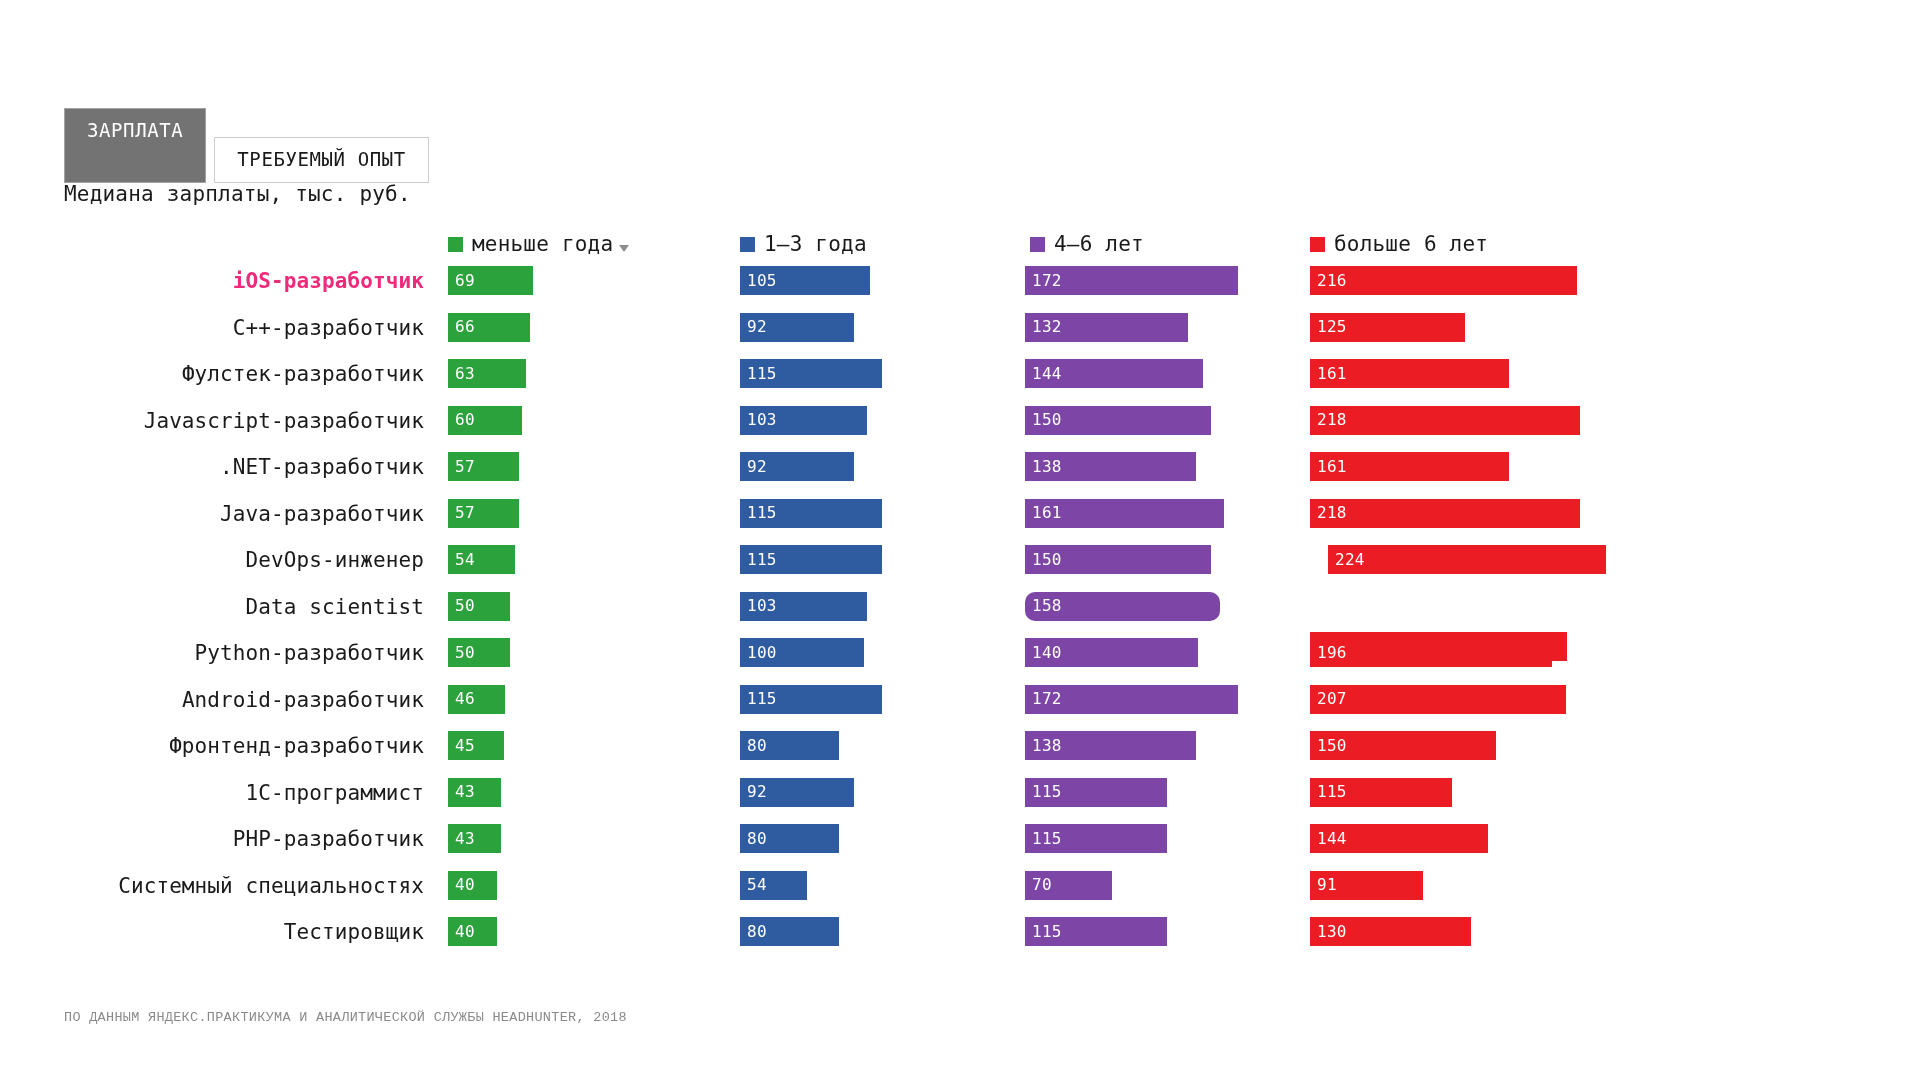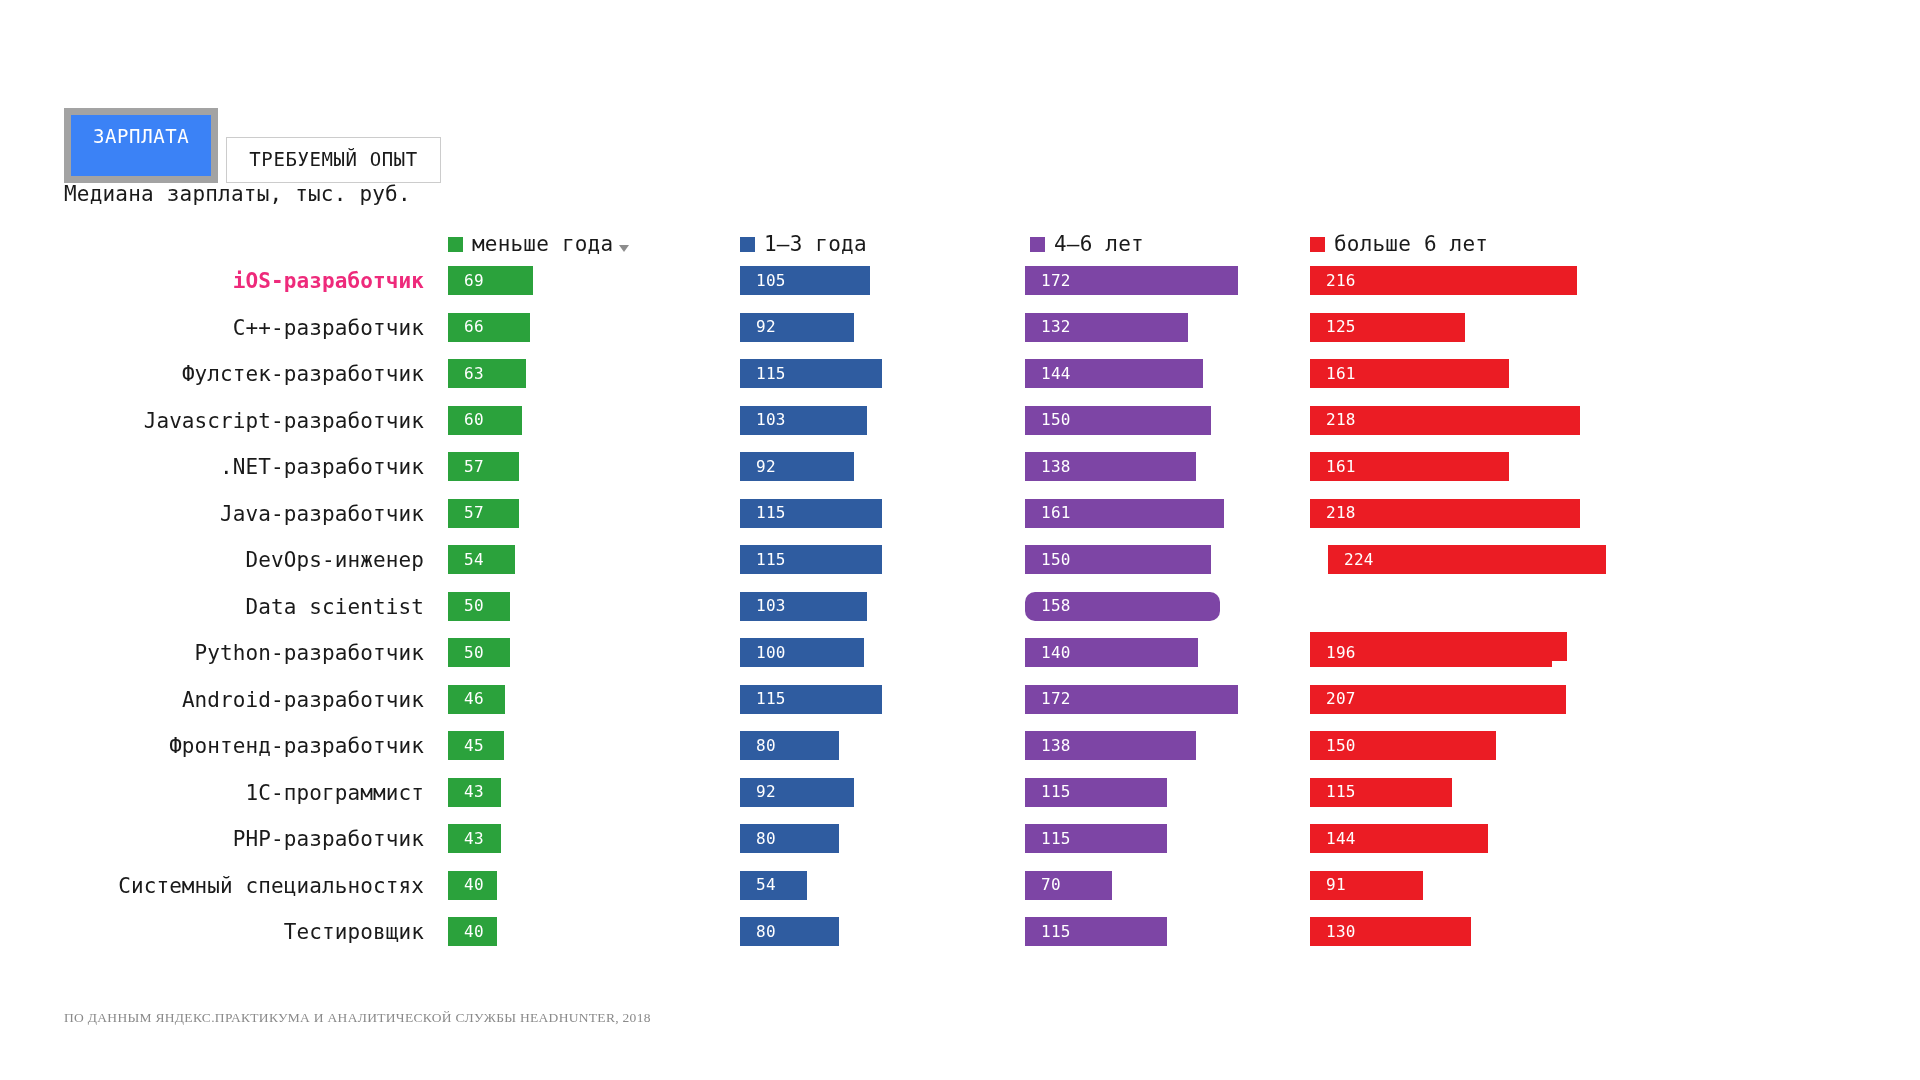--- a/index.html
+++ b/index.html
@@ -50,23 +50,23 @@
     font-size: 19px;
     letter-spacing: 0.6px;
     padding: 12px 22px 13px 22px;
     box-sizing: border-box;
     line-height: 1;
     cursor: pointer;
     user-select: none;
     white-space: nowrap;
   }
   .tab.active {
-    background: #3b82f6;
+    background: #737373;
     color: #ffffff;
-    border: 7px solid #a3a3a3;
+    border: 1px solid #a3a3a3;
   }
   .tab.inactive {
     background: #ffffff;
     color: #1a1a1a;
     border: 1px solid #cccccc;
     margin-top: 29px;
   }
 
   
   .subtitle {
@@ -147,32 +147,32 @@
     top: 0;
     height: 29px;
     box-sizing: border-box;
     display: flex;
     align-items: center;
     cursor: pointer;
   }
   .bar-value {
     color: #ffffff;
     font-size: 16px;
-    padding-left: 16px;
+    padding-left: 7px;
     line-height: 1;
     white-space: nowrap;
     letter-spacing: 0.3px;
   }
 
   
   .footnote {
     position: absolute;
     left: 64px;
     top: 1010px;
-    font-family: Liberation Serif, serif;
+    font-family: Liberation Mono, monospace;
     font-size: 13.5px;
     color: #8a8a8a;
     letter-spacing: 0.3px;
     white-space: nowrap;
   }
 </style>
 </head>
 <body>
 
 <div class="page">

